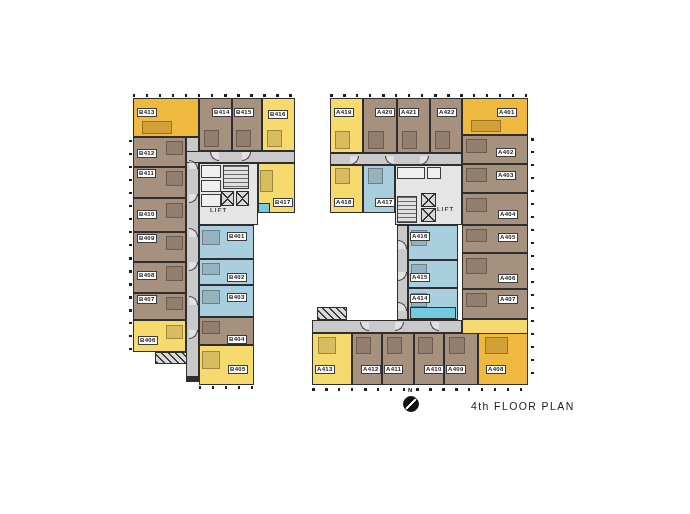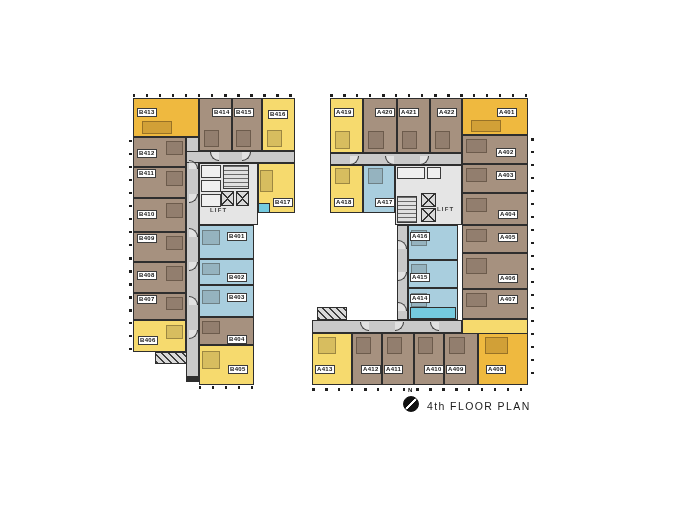--- a/index.html
+++ b/index.html
@@ -40,21 +40,21 @@
   .ticks-h{background:repeating-linear-gradient(90deg,#1F1F1F 0 2.5px,transparent 2.5px 13px);}
 
   .arc{width:9px;height:9px;background:rgba(255,255,255,.45);}
   .arc.tr{border-top:1px solid #333;border-right:1px solid #333;border-top-right-radius:100%;}
   .arc.br{border-bottom:1px solid #333;border-right:1px solid #333;border-bottom-right-radius:100%;}
   .arc.bl{border-bottom:1px solid #333;border-left:1px solid #333;border-bottom-left-radius:100%;}
 
   .compass{width:16px;height:16px;border-radius:50%;border:1px solid #111;
     background:linear-gradient(135deg,#111 0 43%,#fff 43% 57%,#111 57% 100%);}
   .compass-n{font-size:6px;font-weight:bold;color:#111;}
-  .title{font-size:10.5px;letter-spacing:1.4px;color:#1C1C1C;white-space:nowrap;}
+  .title{font-size:10.5px;letter-spacing:1.4px;color:#1C1C1C;white-space:nowrap;margin-left:44px;}
 </style>
 </head>
 <body>
 
 <div class="plan" id="plan">
   <span class="abs compass-n" style="left:408px;top:387px;">N</span>
   <div class="abs compass" style="left:403px;top:396px;"></div>
   <span class="abs title" style="left:427px;top:400px;">4th FLOOR PLAN</span>
 <div class="abs corridor" style="left: 186px; top: 137px; width: 13px; height: 245px;"></div>
     <div class="abs corridor" style="left: 186px; top: 151px; width: 109px; height: 12px;"></div>

